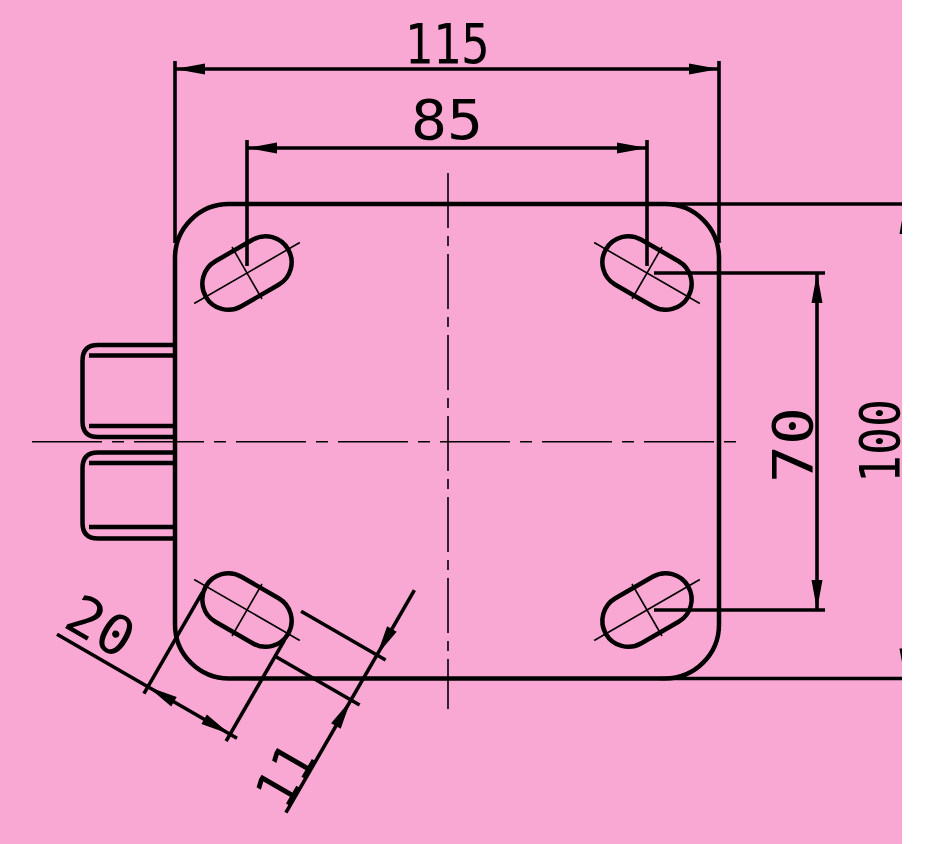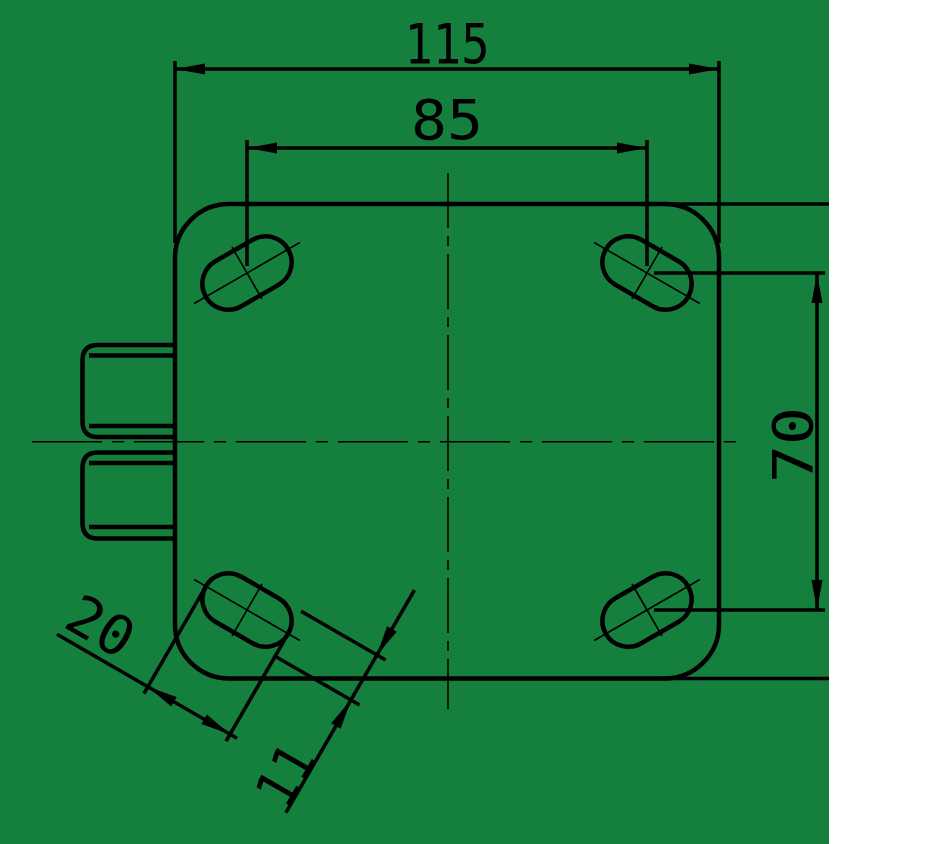--- a/index.html
+++ b/index.html
@@ -2,23 +2,23 @@
 <html><head>
 <meta charset="utf-8">
 <style>
   html, body {
     margin: 0;
     padding: 0;
     background: #ffffff;
   }
   .canvas-wrap {
     position: relative;
-    width: 829px;
+    width: 902px;
     height: 844px;
-    background: #15803d;
+    background: #f9a8d4;
     overflow: hidden;
   }
   svg { display: block; }
   .bold {
     fill: none;
     stroke: #000000;
     stroke-width: 4.5;
     stroke-linecap: butt;
   }
   .dim {

